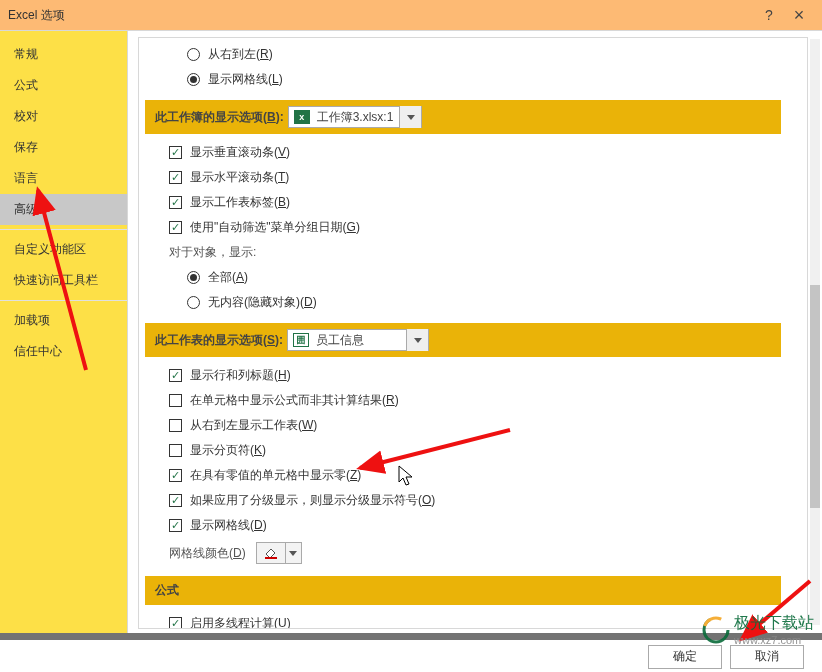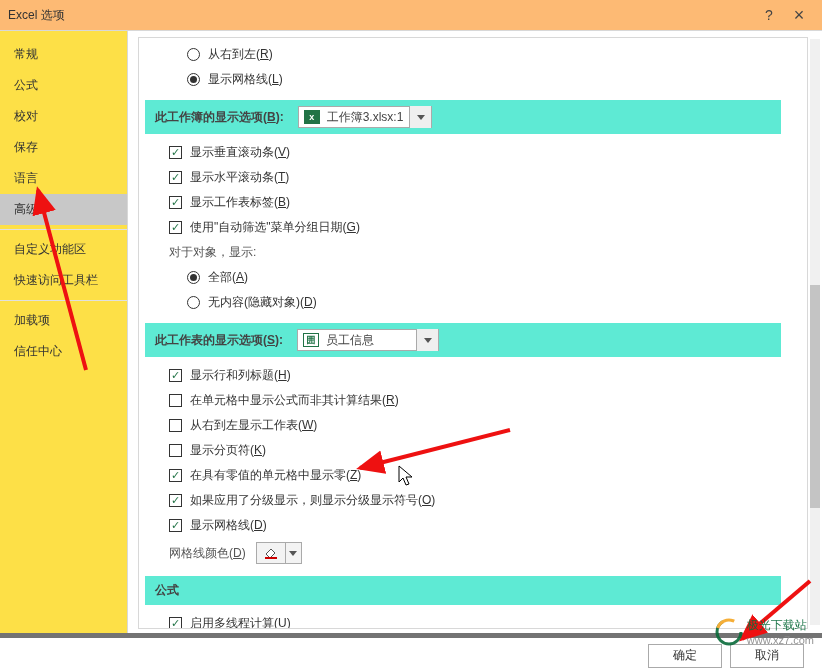--- a/index.html
+++ b/index.html
@@ -71,26 +71,26 @@
   }
   .scroll-thumb {
     position: absolute;
     left: 0;
     right: 0;
     top: 42%;
     height: 38%;
     background: #c4c4c4;
   }
   .section-header {
-    background: #5eead4;
+    background: #eab308;
     padding: 6px 10px;
     margin: 8px 12px 6px 6px;
     display: flex;
     align-items: center;
-    gap: 14px;
+    gap: 4px;
     font-weight: bold;
     color: #444;
   }
   .section-header .hdr-label { font-weight: bold; }
   .dropdown {
     display: inline-flex;
     align-items: center;
     border: 1px solid #aaa;
     background: #fff;
     height: 22px;
@@ -134,21 +134,21 @@
   }
   .radio.checked::after { content:""; width:7px;height:7px;border-radius:50%;background:#333;display:block; }
   .color-picker {
     display:inline-flex;align-items:center;border:1px solid #aaa;background:#f3f3f3;height:22px;
   }
   .color-swatch { width:20px;height:14px;margin:0 4px;position:relative;display:flex;align-items:center;justify-content:center;}
   .color-swatch svg { display:block;}
   .color-dd { width:16px;height:22px;display:flex;align-items:center;justify-content:center;border-left:1px solid #aaa;}
   .footer {
     height: 40px;
-    border-top: 5px solid #737373;
+    border-top: 7px solid #737373;
     display:flex;
     align-items:center;
     justify-content:flex-end;
     gap:8px;
     padding-right:18px;
   }
   .btn {
     min-width: 74px;
     height: 24px;
     border: 1px solid #aaa;
@@ -160,21 +160,21 @@
   .cursor { position:absolute; pointer-events:none; }
   .watermark {
     position:absolute;
     right: 8px;
     bottom: 26px;
     display:flex;
     align-items:center;
     gap:4px;
     opacity:0.9;
   }
-  .wm-text { font-size:12px;color:#0a6b3a; }
+  .wm-text { font-size:16px;color:#0a6b3a; }
   .wm-sub { font-size:11px;color:#888; display:block;}
   .chevron-down { width:0;height:0;border-left:4px solid transparent;border-right:4px solid transparent;border-top:5px solid #555;}
   .xl-icon { width:16px;height:14px;background:#217346;color:#fff;font-size:9px;display:inline-flex;align-items:center;justify-content:center;font-weight:bold;}
   .content-inner { padding-right: 14px; }
 </style>
 </head>
 <body>
 
 <div class="titlebar">
   <span>Excel 选项</span>

